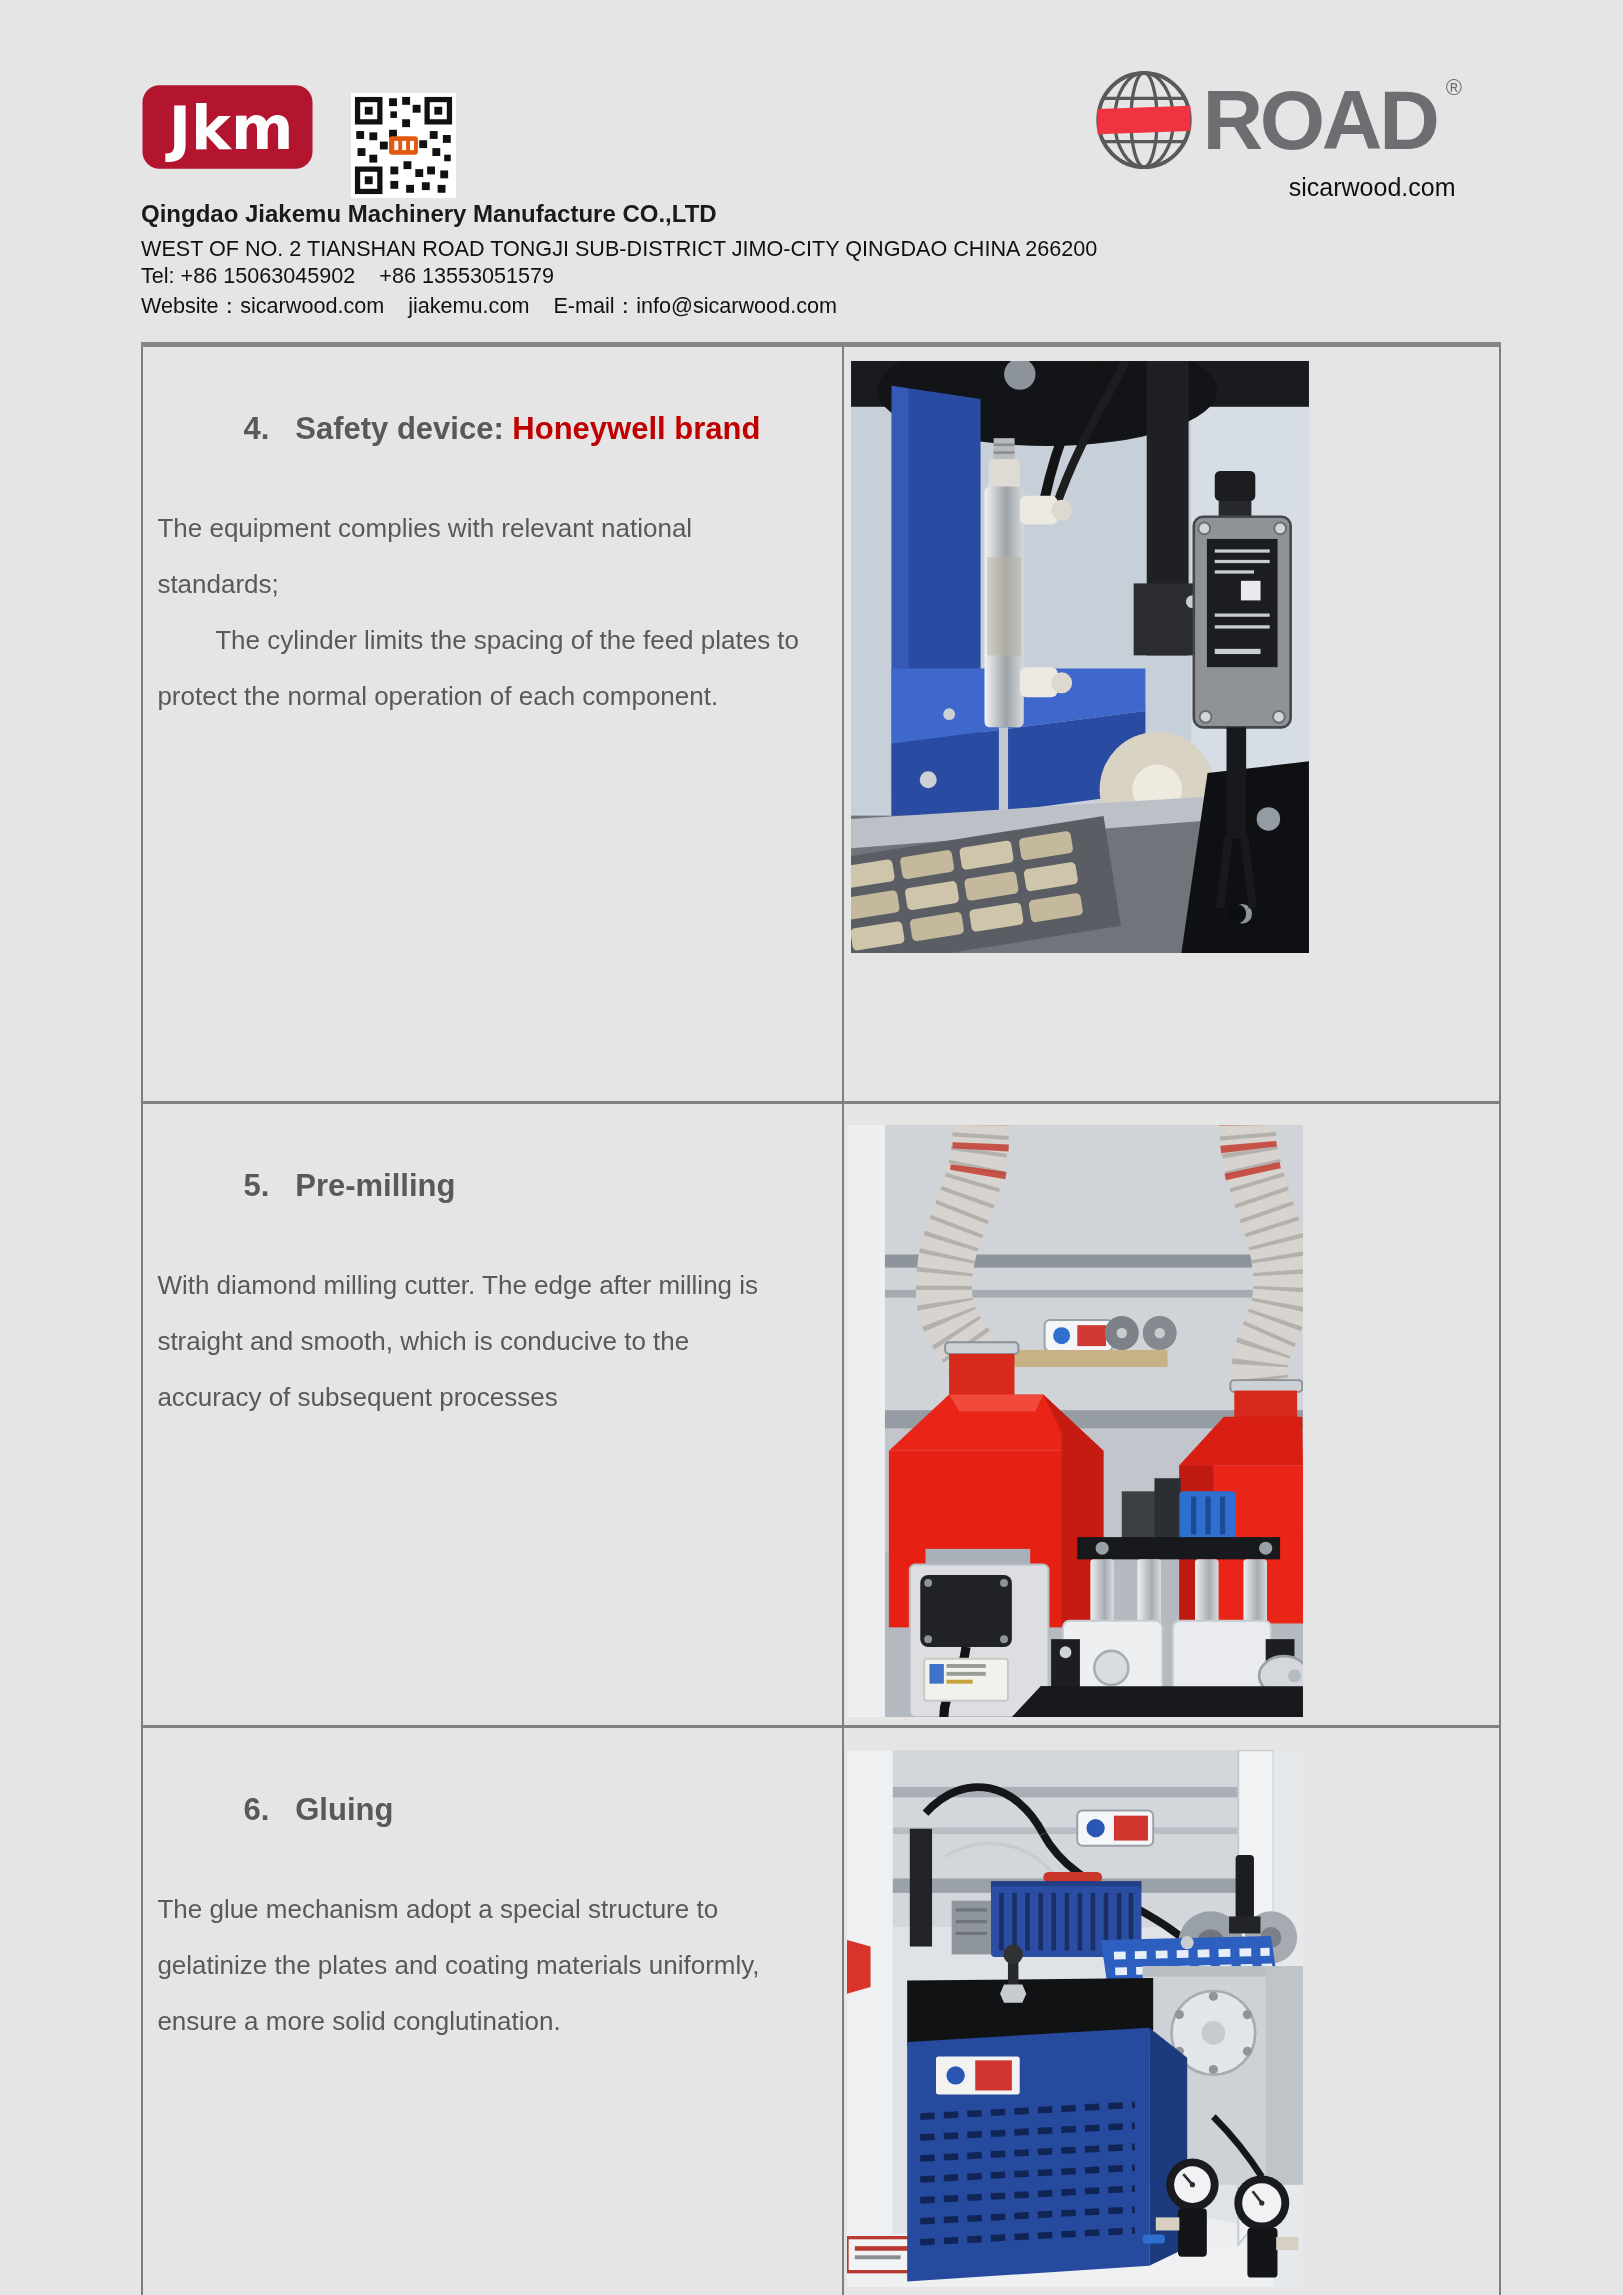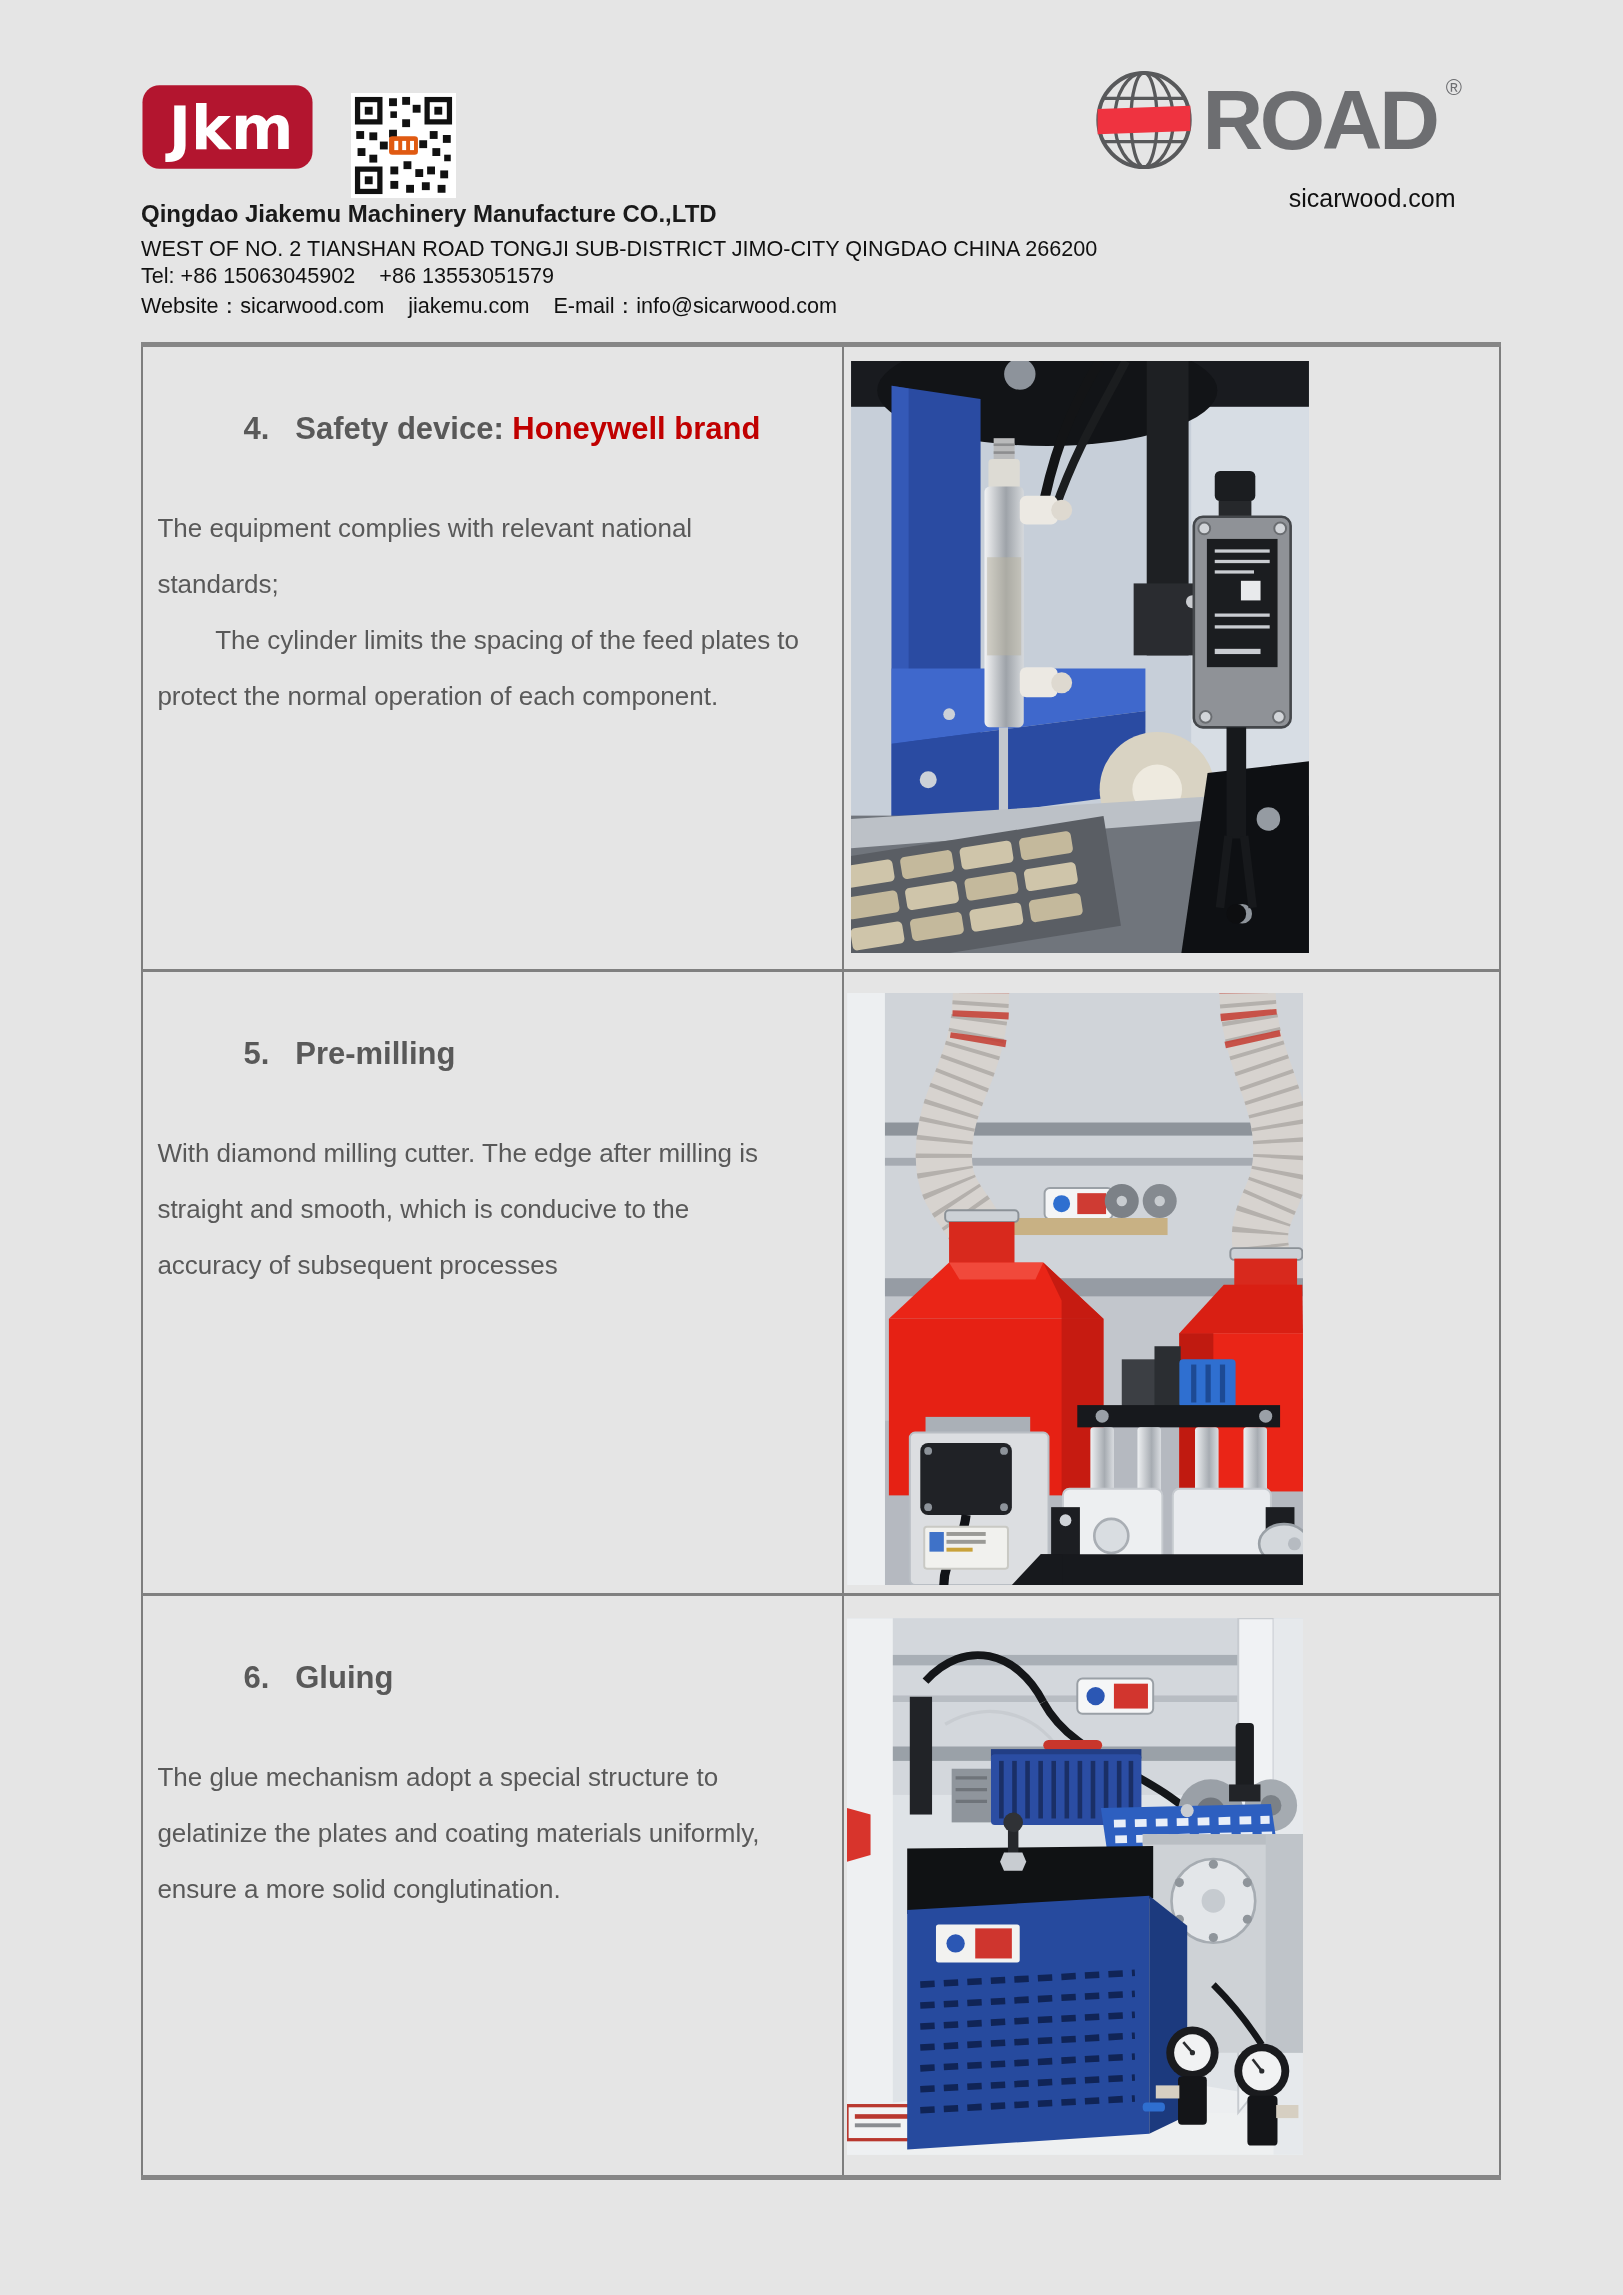--- a/index.html
+++ b/index.html
@@ -6,35 +6,35 @@
   .page{position:relative;width:1623px;height:2295px;background:#e5e5e5;overflow:hidden;
         font-family:"Liberation Sans",sans-serif;color:#1a1a1a;}
 
   
   .jkm-logo{position:absolute;left:141px;top:84px;width:173px;height:86px;}
   .qr{position:absolute;left:351px;top:93px;width:105px;height:105px;}
   .sicar-block{position:absolute;left:1086px;top:71px;width:376px;text-align:right;}
   .sicar-row{display:flex;align-items:center;justify-content:flex-end;gap:9.2px;}
   .sicar-word{font-size:84px;font-weight:bold;color:#6d6e71;letter-spacing:-3.3px;line-height:85px;}
   .sicar-reg{font-size:22px;color:#6d6e71;align-self:flex-start;margin-top:3.9px;}
-  .sicar-site{font-size:25px;color:#111;margin-top:15px;padding-right:6.5px;}
+  .sicar-site{font-size:25px;color:#111;margin-top:4px;padding-right:6.5px;}
 
   .company-name{position:absolute;left:141px;top:200px;font-size:24px;font-weight:bold;white-space:pre;}
   .hdr-line{position:absolute;left:141px;font-size:21.6px;white-space:pre;color:#111;}
   .hdr-address{top:236px;}
   .hdr-tel{top:263px;}
   .hdr-web{top:291px;}
 
   
   .spec-table{position:absolute;left:141px;top:342px;width:1360px;
               border-top:5.9px solid #868686;border-bottom:5.9px solid #868686;}
   .spec-row{display:flex;border-left:2px solid #7e7e7e;border-right:2px solid #7e7e7e;
             border-bottom:3.3px solid #808080;box-sizing:border-box;}
   .spec-row.last{border-bottom:none;}
-  .row-1{height:625px;}
+  .row-1{height:757px;}
   .row-2{height:624px;}
   .row-3{height:579px;}
   .cell-text{width:701px;box-sizing:border-box;border-right:2px solid #7e7e7e;
              padding:19.6px 7.9px 0 14.4px;}
   .cell-photo{flex:1;position:relative;}
   .sec-heading{font-size:31px;font-weight:bold;color:#595959;line-height:39px;
                margin:3.9px 0 13px 0;white-space:pre-wrap;}
   .sec-heading .hl{color:#c00000;}
   .sec-body{font-size:26px;color:#595959;line-height:56px;white-space:pre-wrap;}
   .photo{position:absolute;display:block;}

